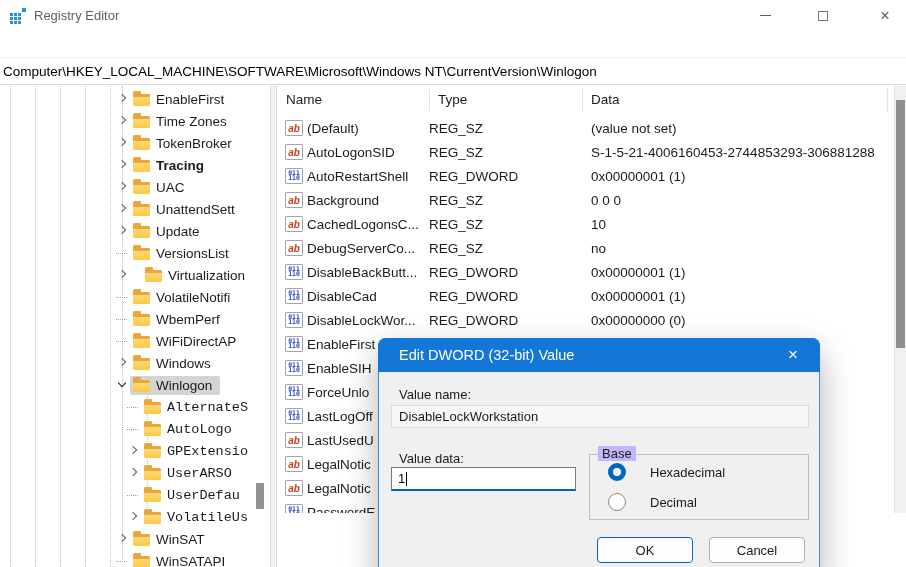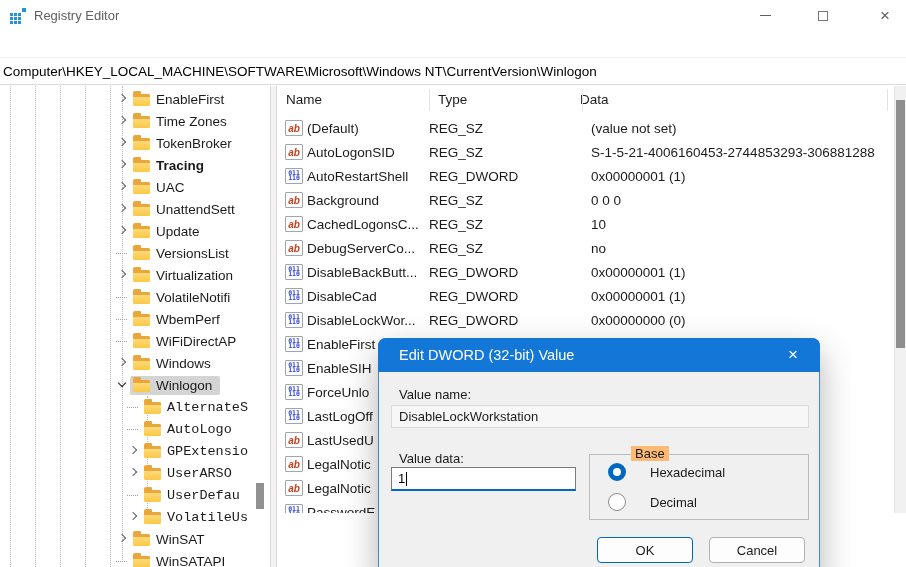--- a/index.html
+++ b/index.html
@@ -55,21 +55,21 @@
   .folder::after { content: ""; position: absolute; top: 0; left: 0; right: 0; height: 2.5px;
     background: #e9a63b; border-radius: 1.5px 1.5px 0 0; }
   .tree-scroll-thumb { position: absolute; left: 256px; top: 397px; width: 8px; height: 26px; background: #919191; }
 
   .splitter { position: absolute; left: 270px; top: 0; width: 7px; height: 481px;
     background: #f3f3f3; border-left: 1px solid #d8d8d8; border-right: 1px solid #d8d8d8; }
 
   .list-pane { position: absolute; left: 277px; top: 0; width: 629px; height: 427px; overflow: hidden; }
   .list-header { position: absolute; left: 0; top: 0; right: 12px; height: 28px; font-size: 13.5px; color: #1b1b1b; }
   .col-h { position: absolute; top: 6px; } 
-  .col-h.name { left: 9px; } .col-h.type { left: 161px; } .col-h.data { left: 303px; }
+  .col-h.name { left: 9px; } .col-h.type { left: 161px; } .col-h.data { left: 314px; }
   .col-sep { position: absolute; top: 3px; height: 22px; width: 0; border-left: 1px solid #e3e3e3; }
   .sep1 { left: 152px; } .sep2 { left: 305px; } .sep3 { left: 610px; }
 
   .lrow { position: absolute; left: 0; right: 12px; height: 24px; display: flex; align-items: center;
     padding-left: 8px; font-size: 13.5px; white-space: nowrap; }
   .vicon { position: relative; width: 18px; height: 16px; flex: 0 0 18px; margin-right: 4px;
     background: #fff; border: 1px solid #9fa6b0; border-radius: 1px;
     display: flex; align-items: center; justify-content: center; overflow: hidden; }
   .vicon.string { color: #c7401f; font-weight: 700; font-size: 10px; font-style: italic; }
   .vicon.dword { color: #2e46c8; font-weight: 700; font-size: 6.5px; line-height: 5.5px;
@@ -97,21 +97,21 @@
   .lbl-data { left: 20px; top: 112px; }
   .field-name { position: absolute; left: 12px; top: 66px; width: 418px; height: 23px;
     background: #f7f7f7; border: 1px solid #dadada; display: flex; align-items: center;
     padding-left: 7px; color: #1b1b1b; }
   .field-data { position: absolute; left: 12px; top: 128px; width: 185px; height: 24px;
     background: #fff; border: 1px solid #7a7a7a; border-bottom: 2px solid #0067c0;
     display: flex; align-items: center; padding-left: 6px; color: #000; }
   .caret { width: 1px; height: 14px; background: #000; margin-left: 1px; }
   .group-base { position: absolute; left: 210px; top: 115px; width: 220px; height: 66px;
     border: 1px solid #bcbcbc; }
-  .group-legend { position: absolute; left: 8px; top: -9px; padding: 0 4px; background: #fdba74; color: #1a1a1a; margin-left: 33px; }
+  .group-legend { position: absolute; left: 8px; top: -9px; padding: 0 4px; background: #c4b5fd; color: #1a1a1a; }
   .radio-row { position: absolute; left: 18px; display: flex; align-items: center; gap: 24px; }
   .radio-row.hex { top: 8px; } .radio-row.dec { top: 38px; }
   .radio { width: 18px; height: 18px; border-radius: 50%; background: #fff; }
   .radio.checked { border: 5.5px solid #0067c0; }
   .radio.unchecked { border: 1px solid #8a8a8a; }
   .dlg-btn { position: absolute; top: 198px; width: 96px; height: 26px; border-radius: 4px;
     background: #fdfdfd; display: flex; align-items: center; justify-content: center; color: #1b1b1b; }
   .btn-ok { left: 218px; border: 1.5px solid #0067c0; }
   .btn-cancel { left: 330px; border: 1px solid #b0b0b0; }
 </style>
@@ -202,21 +202,21 @@
       <span>Update</span>
     </span>
   </div>
           <div class="titem lvl0" style="top: 156px;">
     <span class="chev none"></span>
     <span class="item-body">
       <span class="folder"></span>
       <span>VersionsList</span>
     </span>
   </div>
-          <div class="titem lvl0" style="top: 178px;">
+          <div class="titem lvl0" style="top: 178px; gap: 12px;">
     <span class="chev collapsed"></span>
     <span class="item-body">
       <span class="folder"></span>
       <span>Virtualization</span>
     </span>
   </div>
           <div class="titem lvl0" style="top: 200px;">
     <span class="chev none"></span>
     <span class="item-body">
       <span class="folder"></span>

